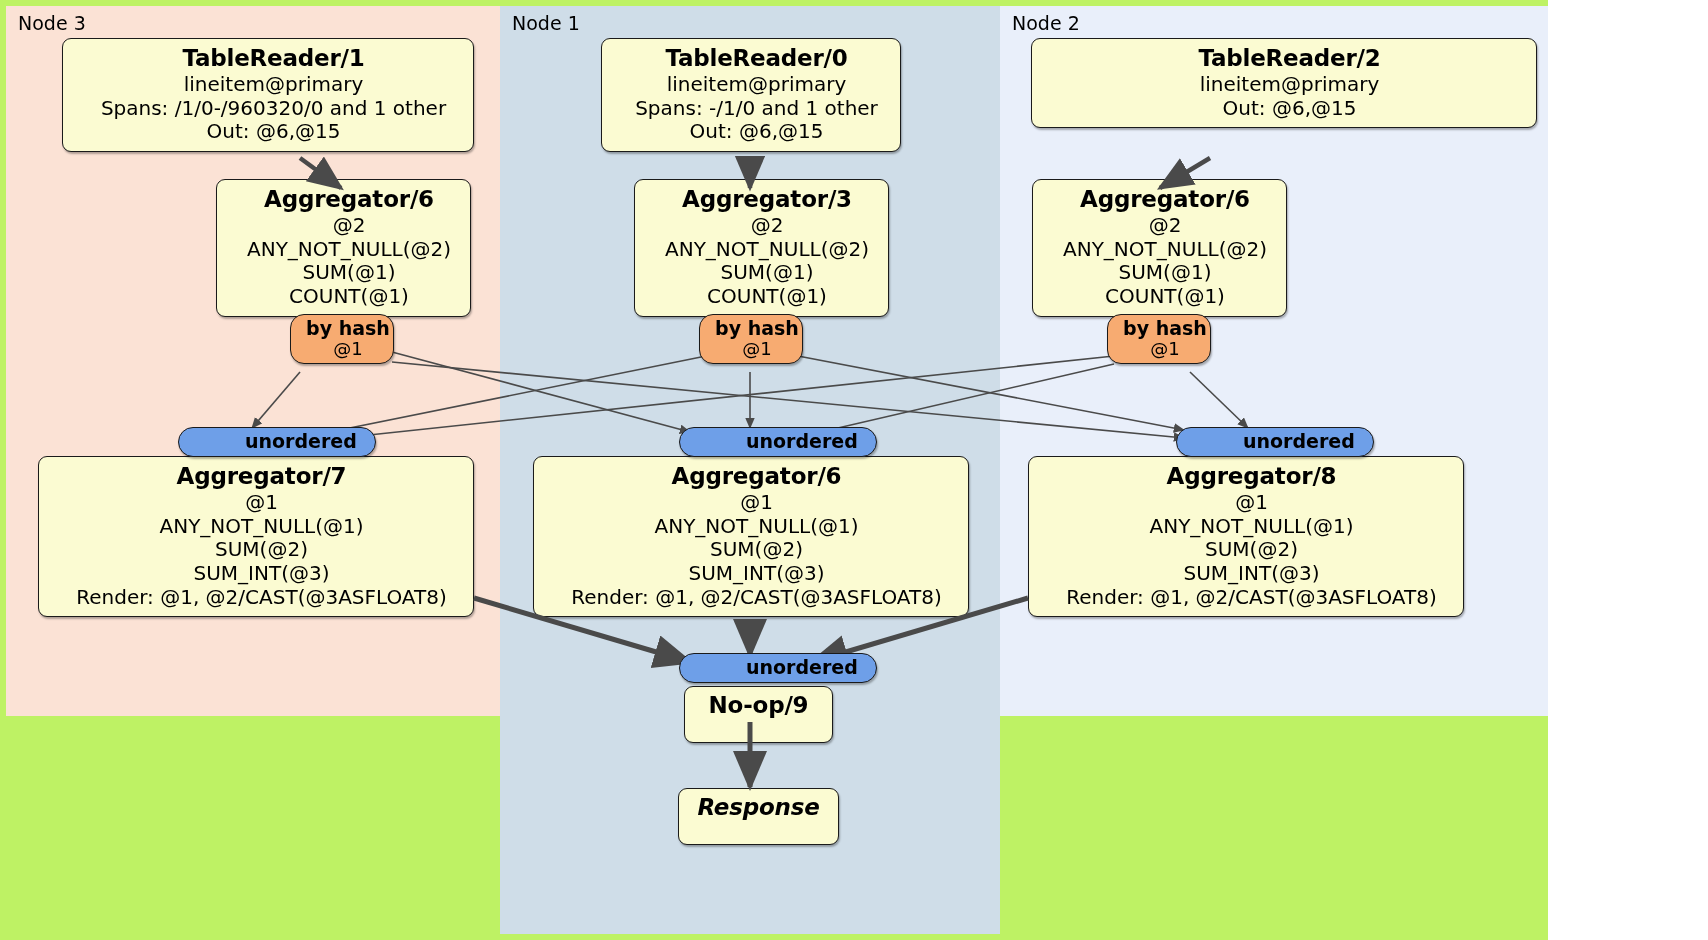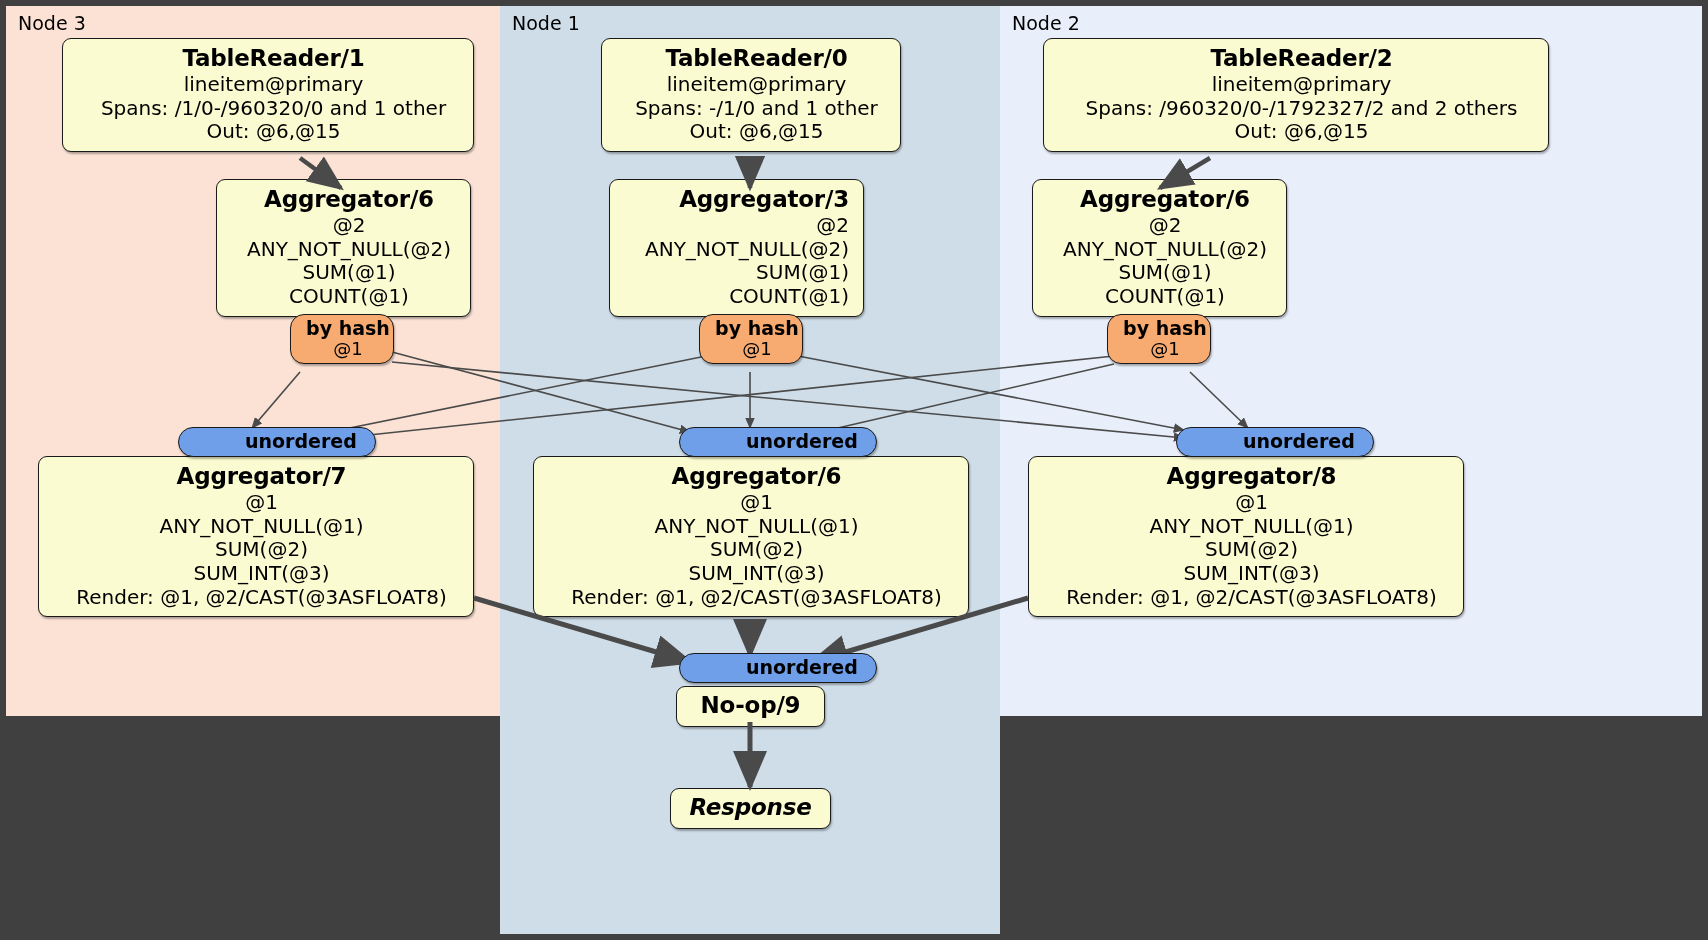--- a/index.html
+++ b/index.html
@@ -6,24 +6,24 @@
   html, body {
     margin: 0;
     padding: 0;
     background: #ffffff;
   }
   body {
     font-family: "DejaVu Sans", "Liberation Sans", sans-serif;
   }
   #stage {
     position: relative;
-    width: 1708px;
+    width: 1548px;
     height: 940px;
     overflow: hidden;
-    background: #404040;
+    background: #bef264;
   }
   
   .node-panel {
     position: absolute;
     box-sizing: border-box;
   }
   .node-label {
     position: absolute;
     top: 6px;
     left: 12px;
@@ -51,21 +51,22 @@
     display: block;
     letter-spacing: -0.2px;
     margin-bottom: 1px;
   }
   .proc .ln {
     display: block;
     font-size: 20px;
     white-space: nowrap;
   }
   .proc.compact {
-    padding: 5px 18px 6px 18px;
+    padding: 5px 18px 22px 18px;
+    margin-left: 8px;
   }
   
   .pill {
     position: absolute;
     box-sizing: border-box;
     border: 1.6px solid #1a1a1a;
     border-radius: 16px;
     text-align: center;
     color: #000;
     line-height: 1.12;
@@ -165,36 +166,35 @@
     <span class="ln">Out: @6,@15</span>
   </div>
 
   <div class="proc" style="left:601px; top:38px; width:300px;">
     <span class="ttl">TableReader/0</span>
     <span class="ln">lineitem@primary</span>
     <span class="ln">Spans: -/1/0 and 1 other</span>
     <span class="ln">Out: @6,@15</span>
   </div>
 
-  <div class="proc" style="left:1031px; top:38px; width:506px;margin-left:12px;">
+  <div class="proc" style="left:1031px; top:38px; width:506px;">
     <span class="ttl">TableReader/2</span>
     <span class="ln">lineitem@primary</span>
-    <span class="ln">Spans: /960320/0-/1792327/2 and 2 others</span>
     <span class="ln">Out: @6,@15</span>
   </div>
 
   <div class="proc" style="left:216px; top:179px; width:255px;">
     <span class="ttl">Aggregator/6</span>
     <span class="ln">@2</span>
     <span class="ln">ANY_NOT_NULL(@2)</span>
     <span class="ln">SUM(@1)</span>
     <span class="ln">COUNT(@1)</span>
   </div>
 
-  <div class="proc" style="left:609px; top:179px; width:255px;text-align:right;">
+  <div class="proc" style="left:634px; top:179px; width:255px;">
     <span class="ttl">Aggregator/3</span>
     <span class="ln">@2</span>
     <span class="ln">ANY_NOT_NULL(@2)</span>
     <span class="ln">SUM(@1)</span>
     <span class="ln">COUNT(@1)</span>
   </div>
 
   <div class="proc" style="left:1032px; top:179px; width:255px;">
     <span class="ttl">Aggregator/6</span>
     <span class="ln">@2</span>

